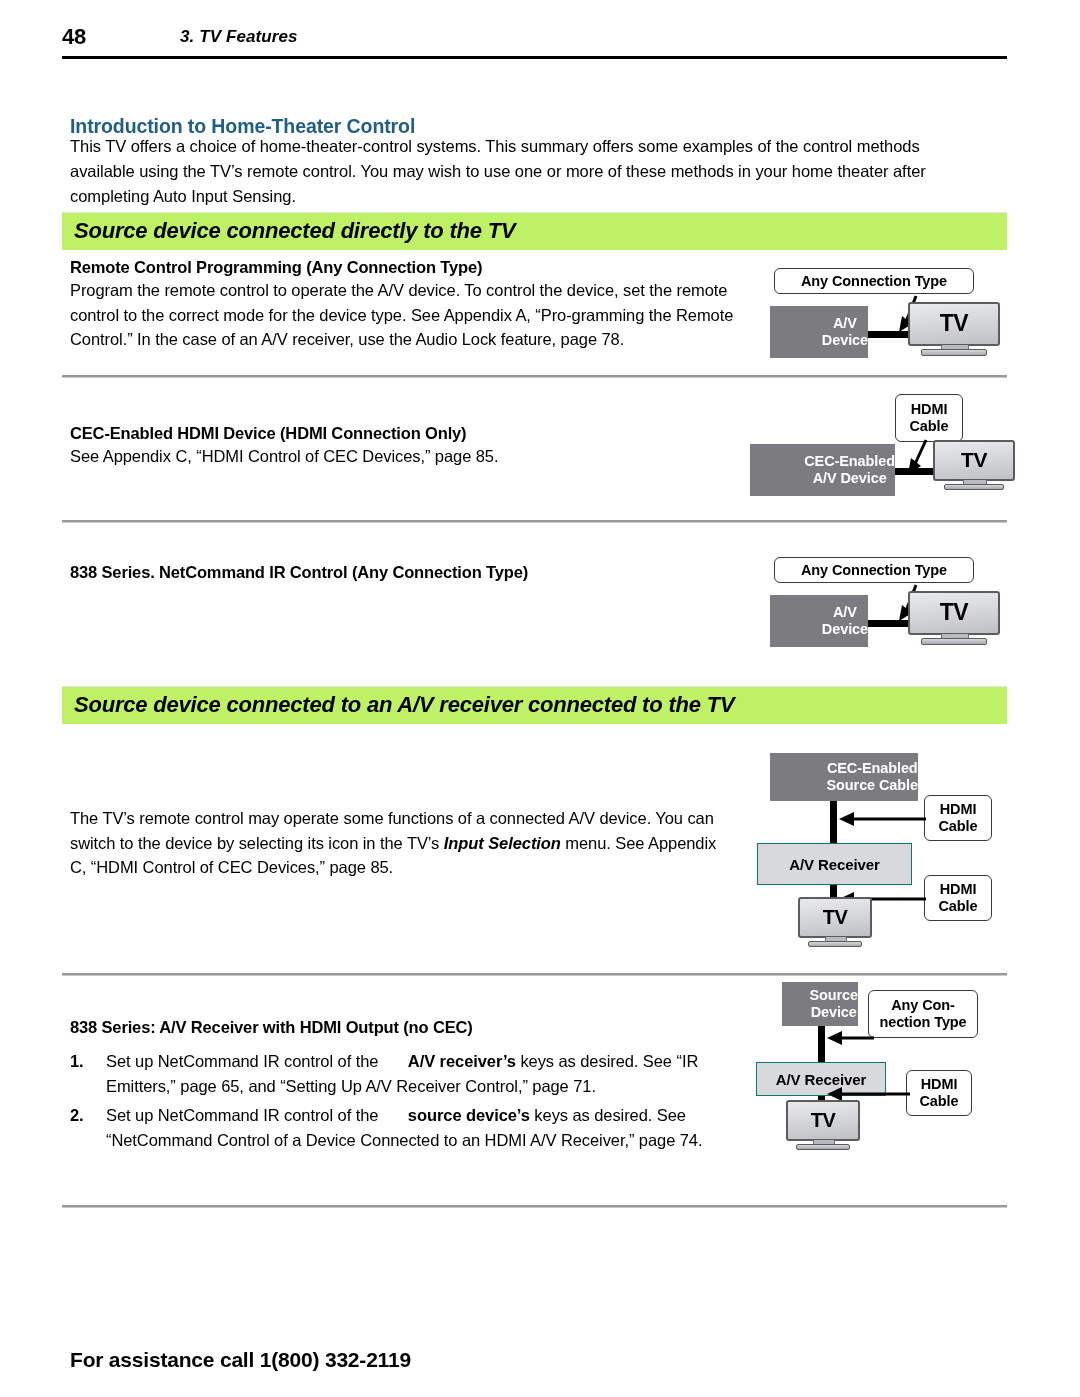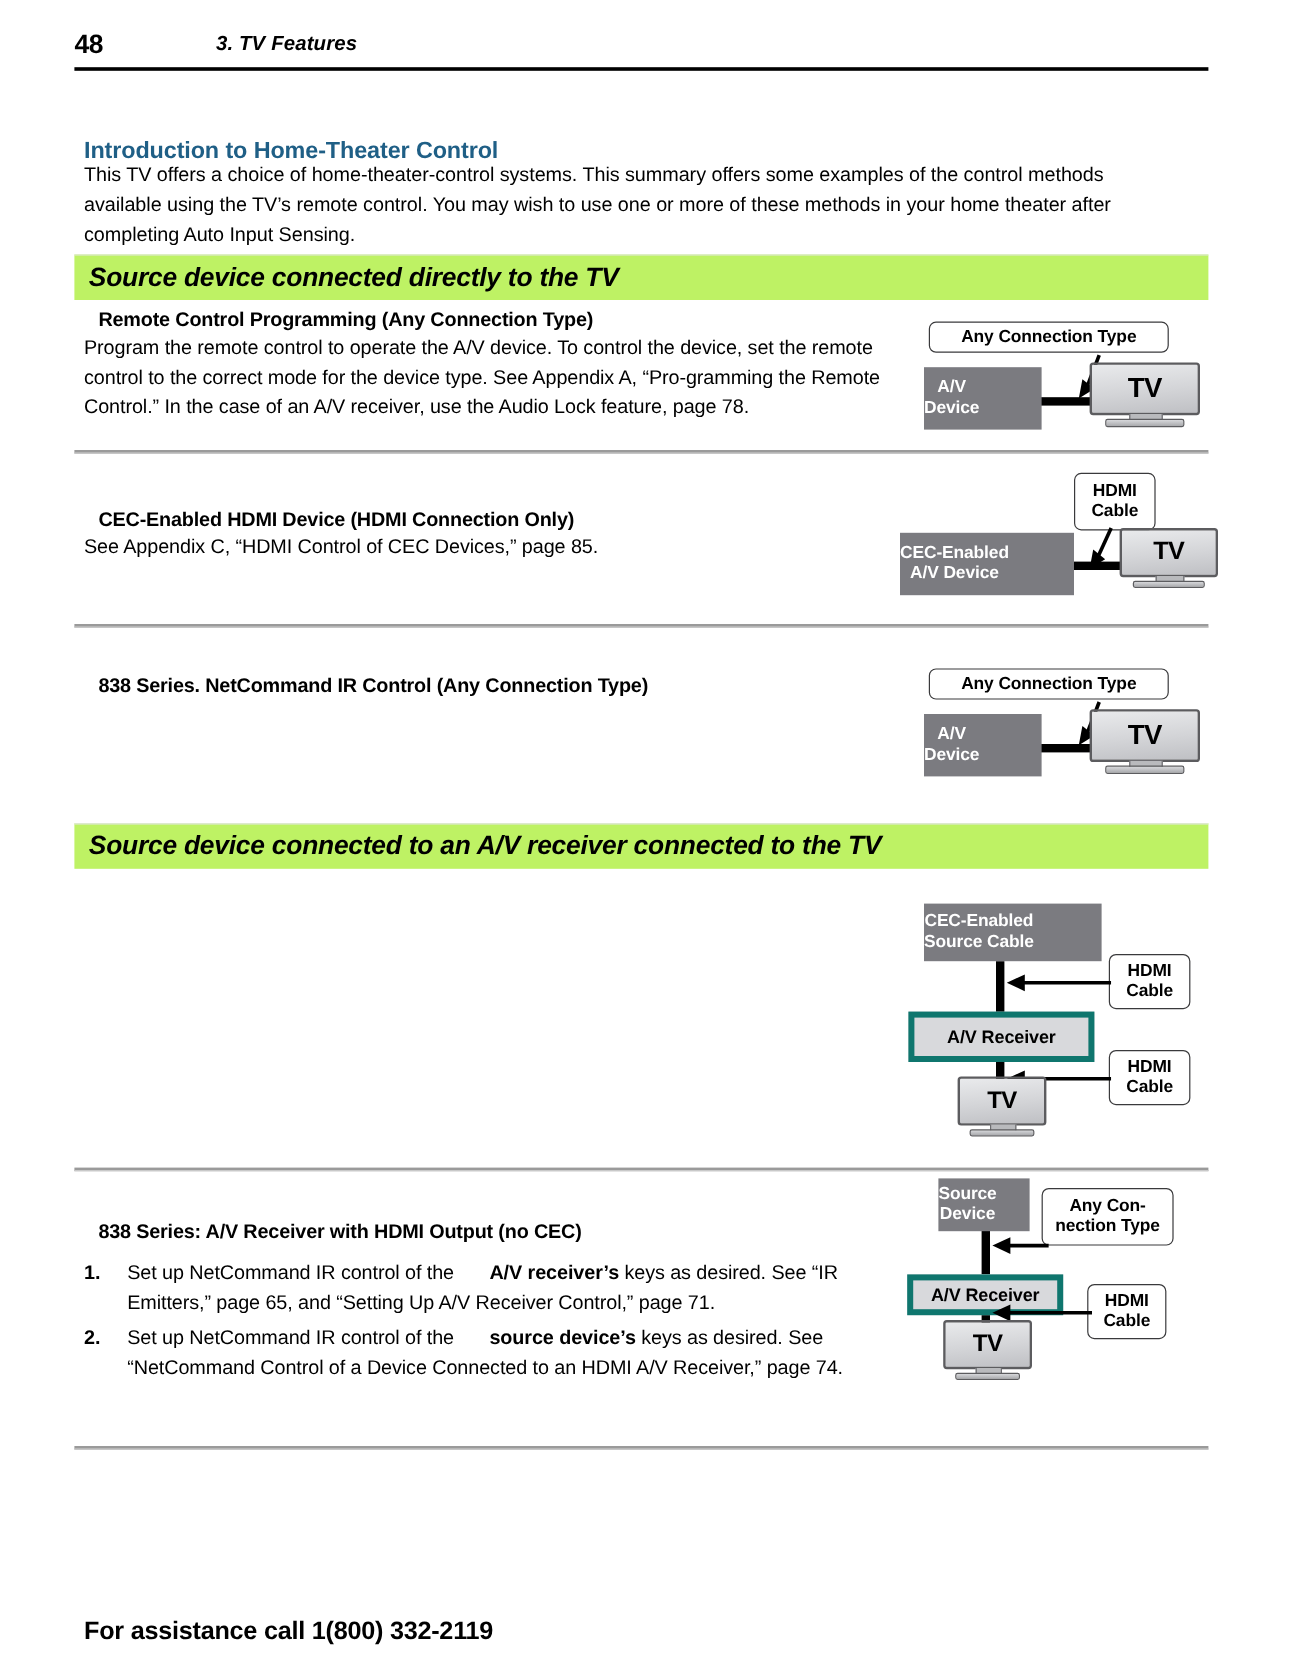--- a/index.html
+++ b/index.html
@@ -109,21 +109,21 @@
     border-bottom: 1px solid #c9c9c9;
   }
 
   
   .block {
     position: absolute;
     left: 70px;
     width: 665px;
   }
   .block h3 {
-    margin: 0 0 1px 12px;
+    margin: 0 0 1px 0;
     font-size: 16.5px;
     font-weight: bold;
     letter-spacing: -0.15px;
   }
   .block p {
     margin: 0;
     font-size: 16.5px;
     line-height: 24.5px;
     letter-spacing: -0.08px;
   }
@@ -168,30 +168,30 @@
   .dev-dark {
     position: absolute;
     background: #7b7b80;
     color: #ffffff;
     font-weight: bold;
     font-size: 14.5px;
     line-height: 17px;
     text-align: center;
     display: flex;
     align-items: center;
-    justify-content: flex-start;
+    justify-content: flex-end;
     letter-spacing: -0.1px;
     box-sizing: border-box;
   }
 
   
   .dev-light {
     position: absolute;
     background: #d8d9dc;
-    border: 5px solid #0f766e;
+    border: 1px solid #0f766e;
     color: #000000;
     font-weight: bold;
     font-size: 15px;
     line-height: 17px;
     text-align: center;
     display: flex;
     align-items: center;
     justify-content: center;
     letter-spacing: -0.1px;
     box-sizing: border-box;
@@ -376,20 +376,21 @@
       <div class="neck"></div>
       <div class="base"></div>
     </div>
   </div>
 
   <div class="banner" id="banner-2">
     <span>Source device connected to an A/V receiver connected to the TV</span>
   </div>
 
   <div class="block" style="top:806px;">
+    <p><span>The TV’s remote control may operate some functions of a connected A/V device. You can switch to the device by selecting its icon in the TV’s </span><i>Input Selection</i><span> menu. See Appendix C, “HDMI Control of CEC Devices,” page 85.</span></p>
   </div>
 
   <div class="diagram" id="diagram-cec-receiver" style="left:752px; top:753px; width:255px; height:205px;">
 
     <div class="cable-v" style="left:78px; top:48px; height:46px;"></div>
     <div class="cable-v" style="left:78px; top:130px; height:48px;"></div>
 
     <div class="dev-dark" style="left:18px; top:0px; width:148px; height:48px;">
       <div>
         <div>CEC-Enabled</div>

